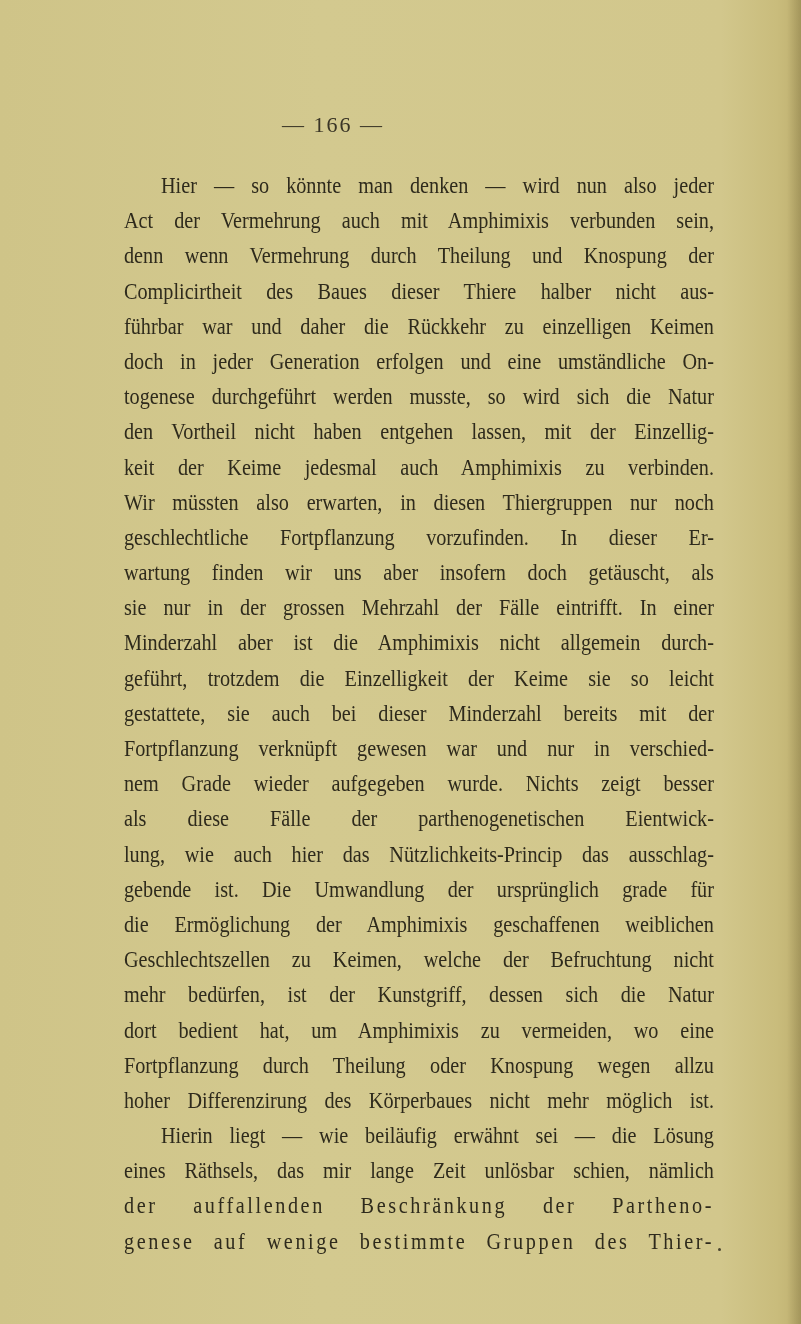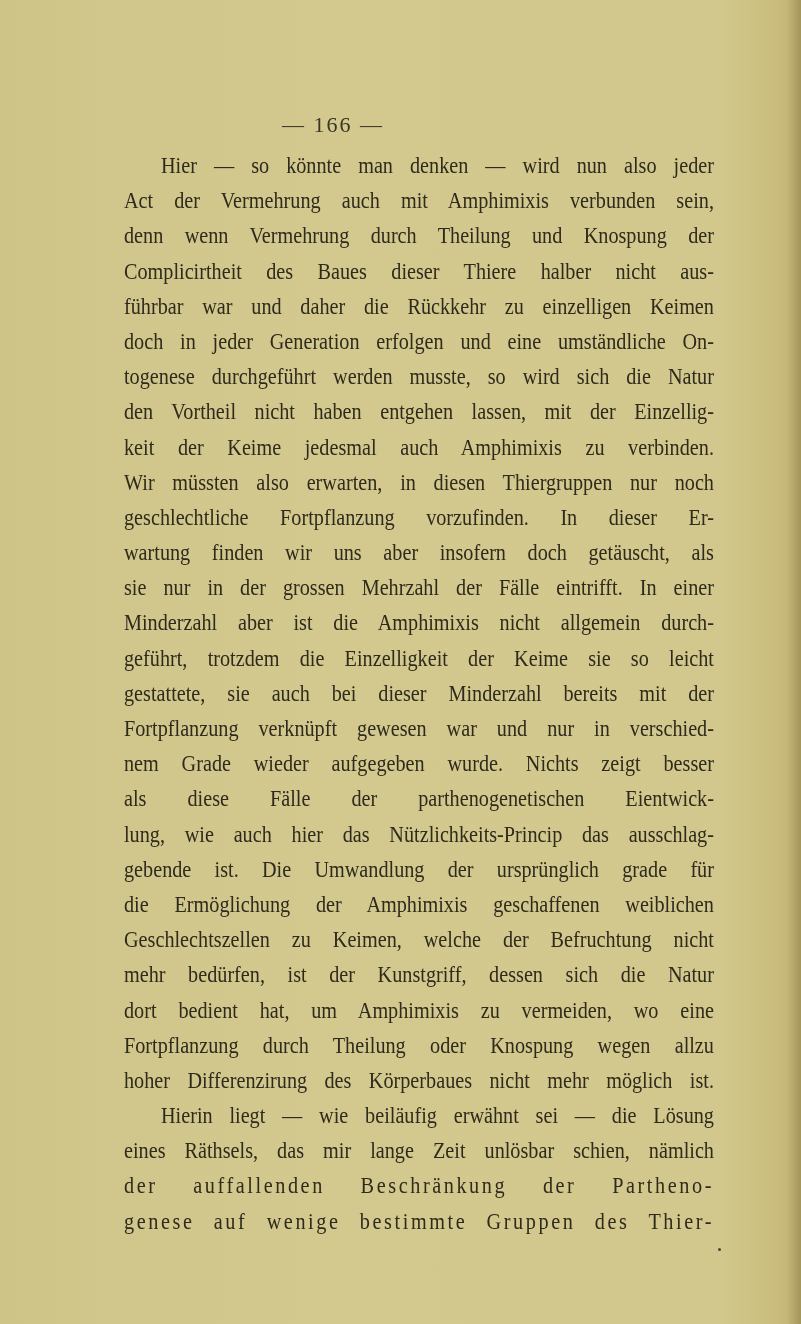--- a/index.html
+++ b/index.html
@@ -8,21 +8,21 @@
     background: linear-gradient(90deg, #cfc488 0%, #d3c98f 40%, #d2c78c 90%, #c9bc7c 97%, #bfb070 100%);
     position:relative;
     font-family: "Liberation Serif", "DejaVu Serif", serif;
     color:#2e2a1c;
   }
   .page-number {
     position:absolute; top:112px; left:0; width:666px;
     text-align:center; font-size:22px; letter-spacing:2px; color:#3a3526;
   }
   .text-block {
-    position:absolute; top:148px; left:124px; width:590px;
+    position:absolute; top:168px; left:124px; width:590px;
   }
   .line {
     height:35.2px; line-height:35.2px; font-size:23.5px;
     white-space:nowrap; text-align:justify; text-align-last:justify;
     transform: scaleX(0.86); transform-origin:left center; width:686px;
   }
   .line.indent { padding-left:43px; width:643px; }
   .spaced { letter-spacing:3px; }
   .edge-shadow {
     position:absolute; top:0; right:0; width:14px; height:1324px;

